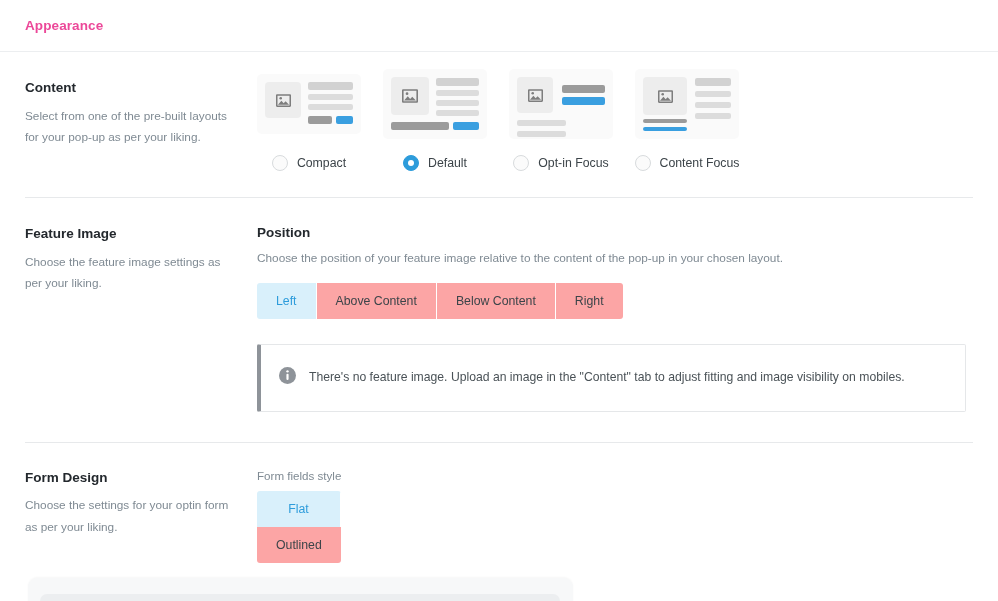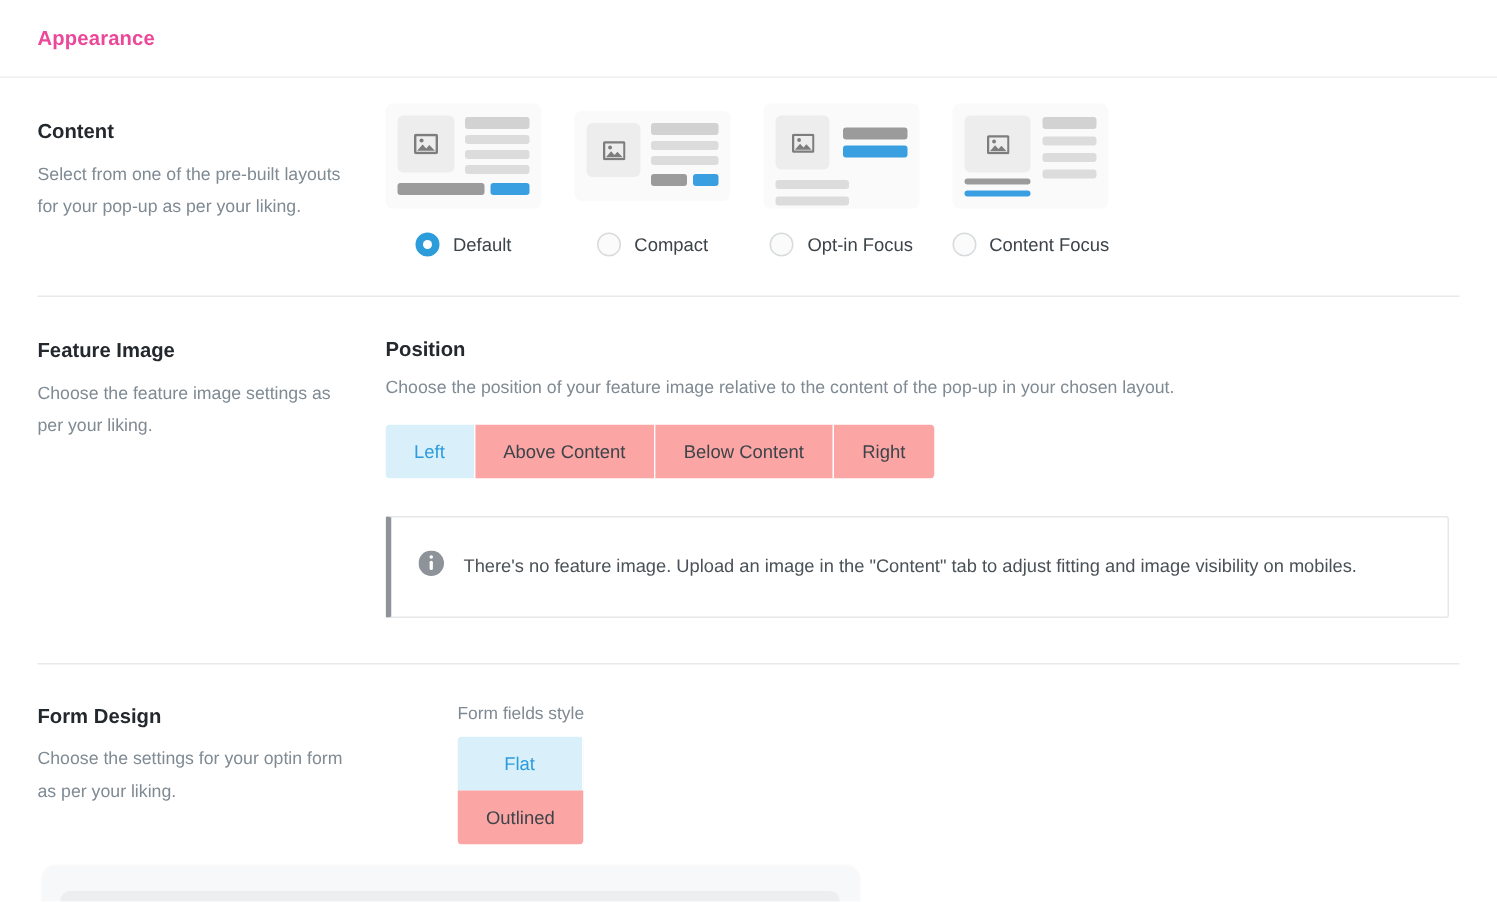--- a/index.html
+++ b/index.html
@@ -316,20 +316,47 @@
   </div>
 
   <div class="section">
     <div class="section-left">
       <div class="section-title">Content</div>
       <div class="section-desc">Select from one of the pre-built layouts for your pop-up as per your liking.</div>
     </div>
 
     <div class="section-right">
       <div class="layout-options">
+
+        <div class="layout-option">
+          <div class="layout-card lay-compact" style="height:60px;align-self:center;margin-top:5px;">
+            <div class="inner">
+              <div class="thumb-img">
+                <svg width="15" height="13" viewBox="0 0 20 17" fill="#7d7d7d">
+                  <path d="M1.6 0h16.8c.9 0 1.6.7 1.6 1.6v13.8c0 .9-.7 1.6-1.6 1.6H1.6C.7 17 0 16.3 0 15.4V1.6C0 .7.7 0 1.6 0zm.4 2v13h16V2H2z"></path>
+                  <circle cx="6.3" cy="5.6" r="1.7"></circle>
+                  <path d="M2.6 14.2l4.6-5.3 3 3.4 2.6-2.9 4.6 4.8z"></path>
+                </svg>
+              </div>
+              <div class="right">
+                <div class="bar head"></div>
+                <div class="bar"></div>
+                <div class="bar"></div>
+                <div class="btns">
+                  <div class="bar dark"></div>
+                  <div class="bar blue"></div>
+                </div>
+              </div>
+            </div>
+          </div>
+          <div class="radio-row" style="margin-top:21px;">
+            <span class="radio"></span>
+            <span class="radio-label">Compact</span>
+          </div>
+        </div>
 
         <div class="layout-option">
           <div class="layout-card lay-default">
             <div class="inner">
               <div class="row">
                 <div class="thumb-img">
                   <svg width="16" height="14" viewBox="0 0 20 17" fill="#7d7d7d">
                     <path d="M1.6 0h16.8c.9 0 1.6.7 1.6 1.6v13.8c0 .9-.7 1.6-1.6 1.6H1.6C.7 17 0 16.3 0 15.4V1.6C0 .7.7 0 1.6 0zm.4 2v13h16V2H2z"></path>
                     <circle cx="6.3" cy="5.6" r="1.7"></circle>
                     <path d="M2.6 14.2l4.6-5.3 3 3.4 2.6-2.9 4.6 4.8z"></path>
@@ -348,47 +375,20 @@
               </div>
             </div>
           </div>
           <div class="radio-row">
             <span class="radio checked"></span>
             <span class="radio-label">Default</span>
           </div>
         </div>
 
         <div class="layout-option">
-          <div class="layout-card lay-compact" style="height:60px;align-self:center;margin-top:5px;">
-            <div class="inner">
-              <div class="thumb-img">
-                <svg width="15" height="13" viewBox="0 0 20 17" fill="#7d7d7d">
-                  <path d="M1.6 0h16.8c.9 0 1.6.7 1.6 1.6v13.8c0 .9-.7 1.6-1.6 1.6H1.6C.7 17 0 16.3 0 15.4V1.6C0 .7.7 0 1.6 0zm.4 2v13h16V2H2z"></path>
-                  <circle cx="6.3" cy="5.6" r="1.7"></circle>
-                  <path d="M2.6 14.2l4.6-5.3 3 3.4 2.6-2.9 4.6 4.8z"></path>
-                </svg>
-              </div>
-              <div class="right">
-                <div class="bar head"></div>
-                <div class="bar"></div>
-                <div class="bar"></div>
-                <div class="btns">
-                  <div class="bar dark"></div>
-                  <div class="bar blue"></div>
-                </div>
-              </div>
-            </div>
-          </div>
-          <div class="radio-row" style="margin-top:21px;">
-            <span class="radio"></span>
-            <span class="radio-label">Compact</span>
-          </div>
-        </div>
-
-        <div class="layout-option">
           <div class="layout-card lay-optin">
             <div class="inner">
               <div class="top">
                 <div class="thumb-img">
                   <svg width="15" height="13" viewBox="0 0 20 17" fill="#7d7d7d">
                     <path d="M1.6 0h16.8c.9 0 1.6.7 1.6 1.6v13.8c0 .9-.7 1.6-1.6 1.6H1.6C.7 17 0 16.3 0 15.4V1.6C0 .7.7 0 1.6 0zm.4 2v13h16V2H2z"></path>
                     <circle cx="6.3" cy="5.6" r="1.7"></circle>
                     <path d="M2.6 14.2l4.6-5.3 3 3.4 2.6-2.9 4.6 4.8z"></path>
                   </svg>
                 </div>
@@ -468,21 +468,21 @@
             <rect x="7.85" y="7.2" width="2.3" height="6.6" rx="1.1" fill="#ffffff"></rect>
           </svg>
         </span>
         <span class="notice-text">There's no feature image. Upload an image in the "Content" tab to adjust fitting and image visibility on mobiles.</span>
       </div>
     </div>
   </div>
 
   <div class="divider" style="margin-top:30px;"></div>
 
-  <div class="section" style="padding-top:26px;gap:48px;">
+  <div class="section" style="padding-top:26px;">
     <div class="section-left">
       <div class="section-title">Form Design</div>
       <div class="section-desc">Choose the settings for your optin form as per your liking.</div>
     </div>
 
     <div class="section-right">
       <div class="mini-label">Form fields style</div>
       <div class="segmented" style="margin-top:0;flex-direction:column;">
         <div class="seg-item active">Flat</div>
         <div class="seg-item">Outlined</div>

